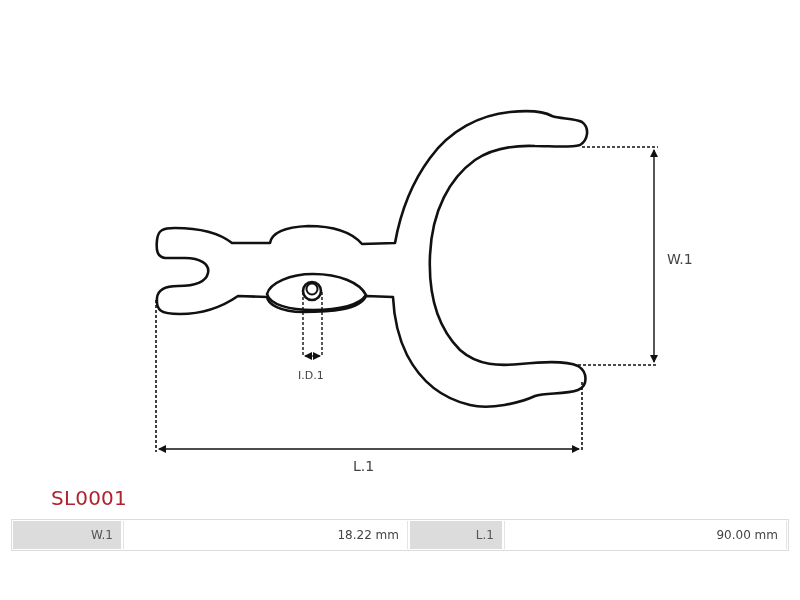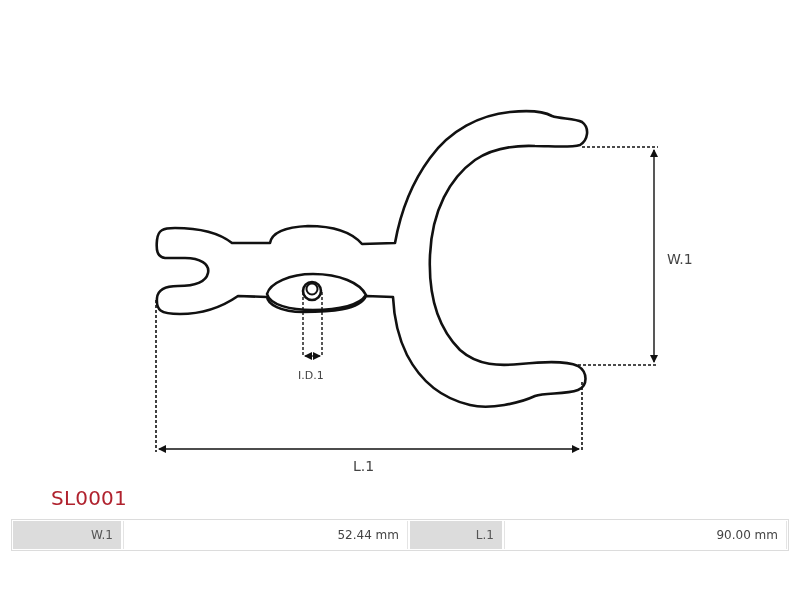--- a/index.html
+++ b/index.html
@@ -100,16 +100,16 @@
 
   <text class="dim-label" x="667" y="264">W.1</text>
   <text class="dim-label" x="353" y="471">L.1</text>
   <text class="id-label" x="298" y="379">I.D.1</text>
 </svg>
 
 <div class="part-title">SL0001</div>
 
 <div class="spec-table">
   <div class="spec-label w108">W.1</div>
-  <div class="spec-value w285">52.44 mm</div>
+  <div class="spec-value w285">18.22 mm</div>
   <div class="spec-label w92">L.1</div>
   <div class="spec-value w283">90.00 mm</div>
 </div>
 
 </body></html>

